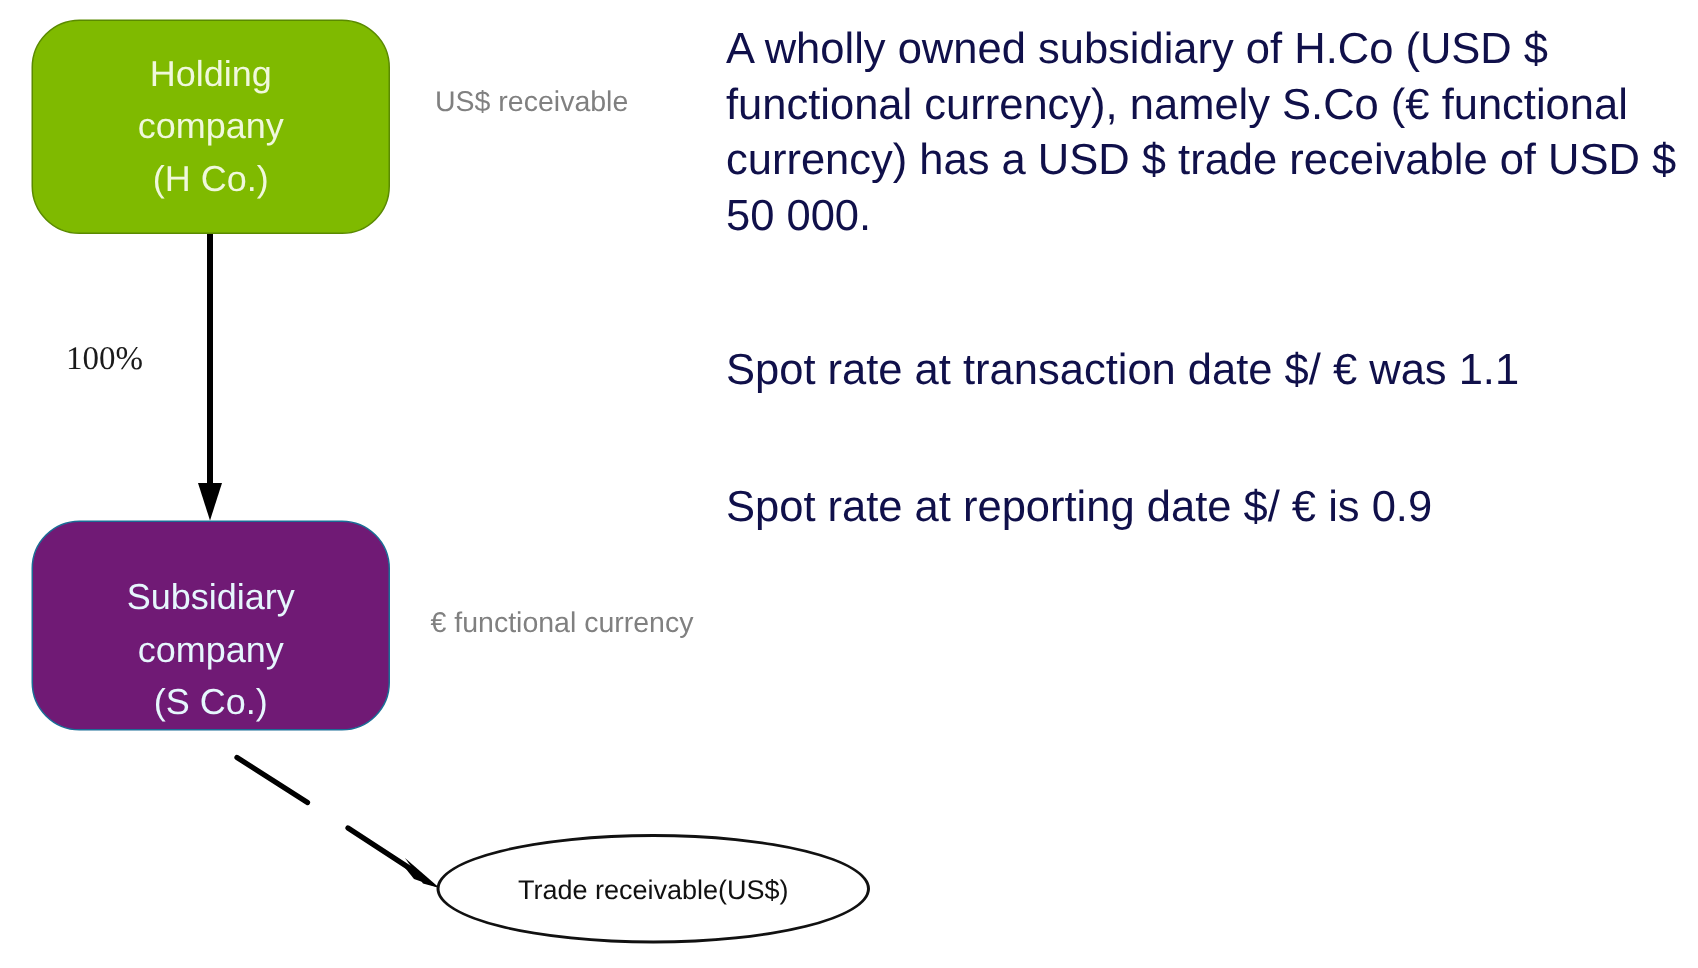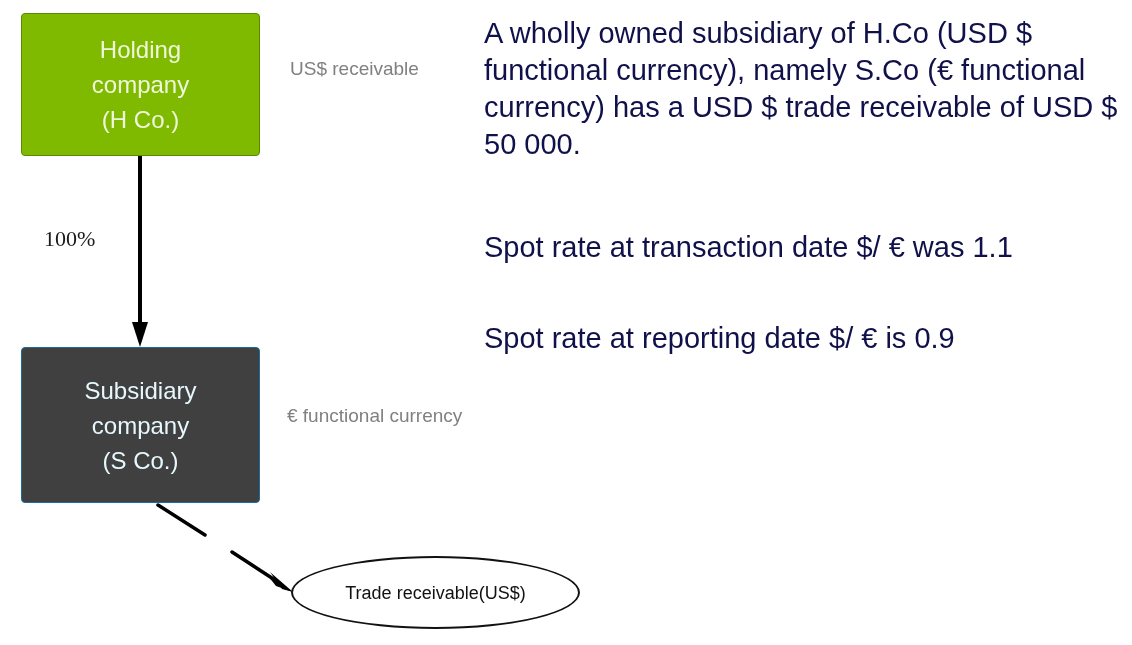--- a/index.html
+++ b/index.html
@@ -10,41 +10,42 @@
     body {
       width: 1132px;
       height: 645px;
       position: relative;
       overflow: hidden;
       font-family: "Liberation Sans", sans-serif;
     }
     .box {
       position: absolute;
       box-sizing: border-box;
-      border-radius: 4px;
+      border-radius: 32px;
       display: flex;
       flex-direction: column;
       align-items: center;
       justify-content: center;
       text-align: center;
       color: #eef7d8;
       font-size: 24px;
       line-height: 35px;
     }
     .box-holding {
       left: 21px; top: 13px; width: 239px; height: 143px;
       background: #7fba00;
       border: 1.5px solid #5a8a00;
       color: #f0f8dc;
     }
     .box-sub {
-      left: 21px; top: 347px; width: 239px; height: 156px;
-      background: #404040;
+      left: 21px; top: 347px; width: 239px; height: 140px;
+      background: #701a75;
       border: 1.5px solid #1a6d96;
       color: #e6f7fd;
+      justify-content: flex-end;
     }
     .note {
       position: absolute;
       color: #808080;
       font-size: 19px;
       line-height: 28px;
     }
     .note-hco { left: 290px; top: 55px; width: 170px; }
     .note-sco { left: 287px; top: 402px; white-space: nowrap; }
     .pct {

